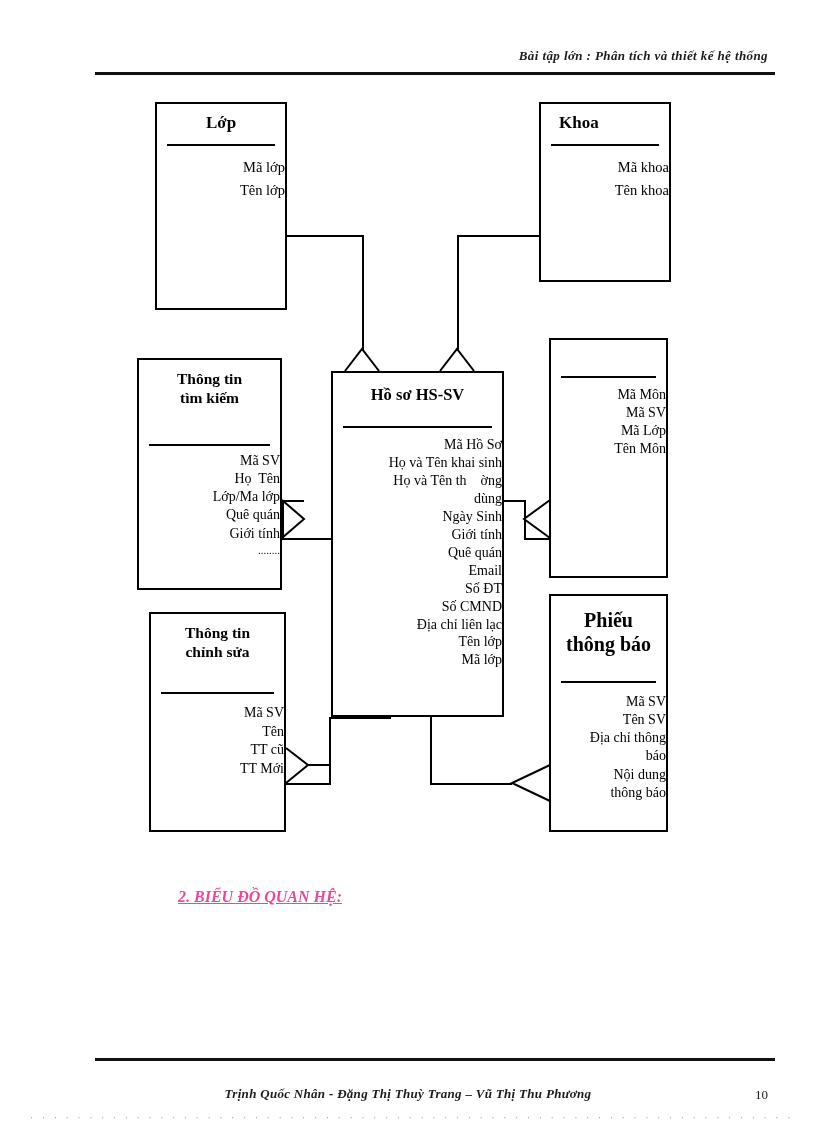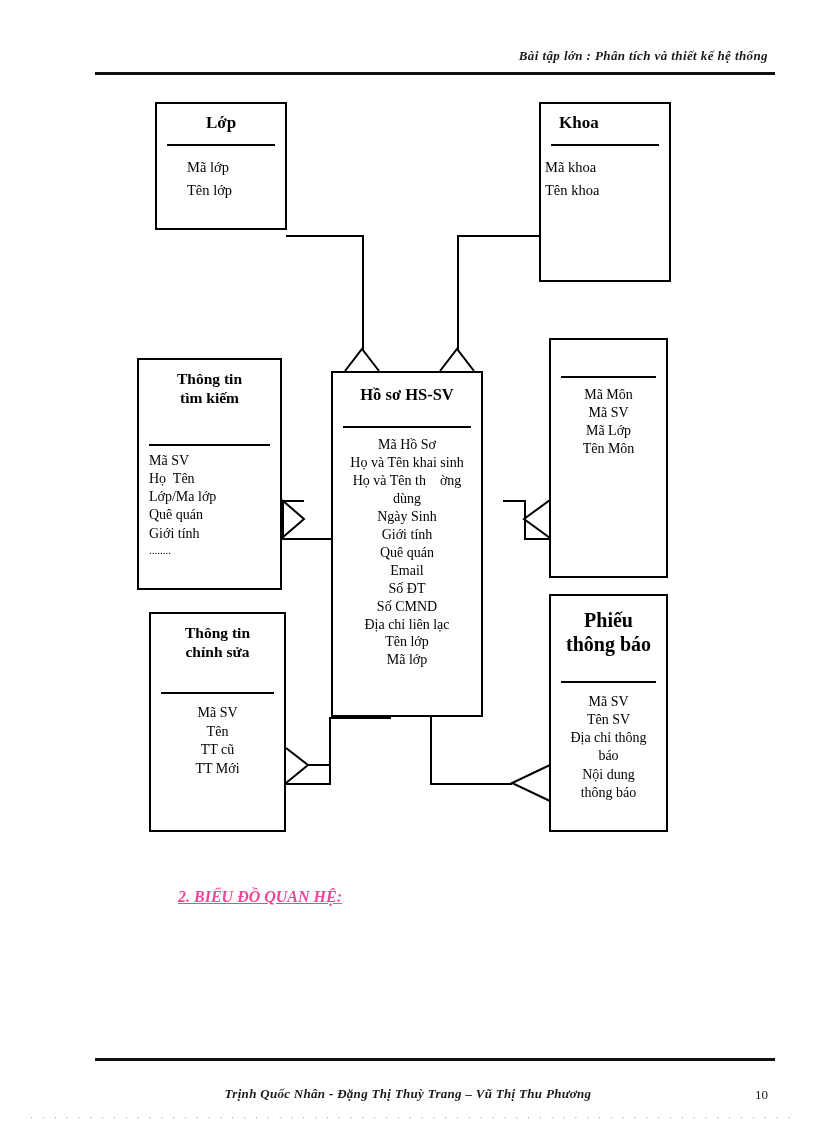--- a/index.html
+++ b/index.html
@@ -99,38 +99,38 @@
   }
   .box .divider {
     border-top: 2px solid #000;
     margin: 6px 10px 0 10px;
   }
   .box .attrs {
     padding-top: 6px;
     font-size: 14.5px;
     line-height: 1.32;
   }
-  .attrs div { white-space: pre; }
+  .attrs div { white-space: pre; text-align: right; }
 
   .center-attrs { text-align: center; }
   .left-attrs   { text-align: left; padding-left: 10px; }
 
   
-  #box-lop        { left: 155px; top: 102px;  width: 132px; height: 128px; }
+  #box-lop        { left: 155px; top: 102px;  width: 132px; height: 208px; }
   #box-lop .title { font-size: 17px; padding-top: 9px; }
   #box-lop .divider { margin-top: 11px; }
 
   #box-khoa        { left: 539px; top: 102px; width: 132px; height: 180px; }
   #box-khoa .title { font-size: 17px; padding-top: 9px; text-align: left; padding-left: 18px;}
   #box-khoa .divider { margin-top: 11px; }
   #box-khoa .attrs { text-align: left; padding-left: 4px; line-height: 1.55; padding-top: 10px;}
 
   #box-lop .attrs { text-align: left; padding-left: 30px; line-height: 1.55; padding-top: 10px; }
 
-  #box-hoso        { left: 331px; top: 371px; width: 152px; height: 346px; }
+  #box-hoso        { left: 331px; top: 371px; width: 173px; height: 346px; }
   #box-hoso .title { font-size: 16.5px; padding-top: 12px; }
   #box-hoso .divider { margin-top: 22px; }
   #box-hoso .attrs { padding-top: 8px; font-size: 14px; line-height: 1.28; }
 
   #box-timkiem        { left: 137px; top: 358px; width: 145px; height: 232px; }
   #box-timkiem .title { font-size: 15.5px; padding-top: 10px; line-height: 1.22; }
   #box-timkiem .divider { margin-top: 36px; }
   #box-timkiem .attrs { padding-top: 6px; font-size: 14px; line-height: 1.3; }
 
   #box-chinhsua        { left: 149px; top: 612px; width: 137px; height: 220px; }

